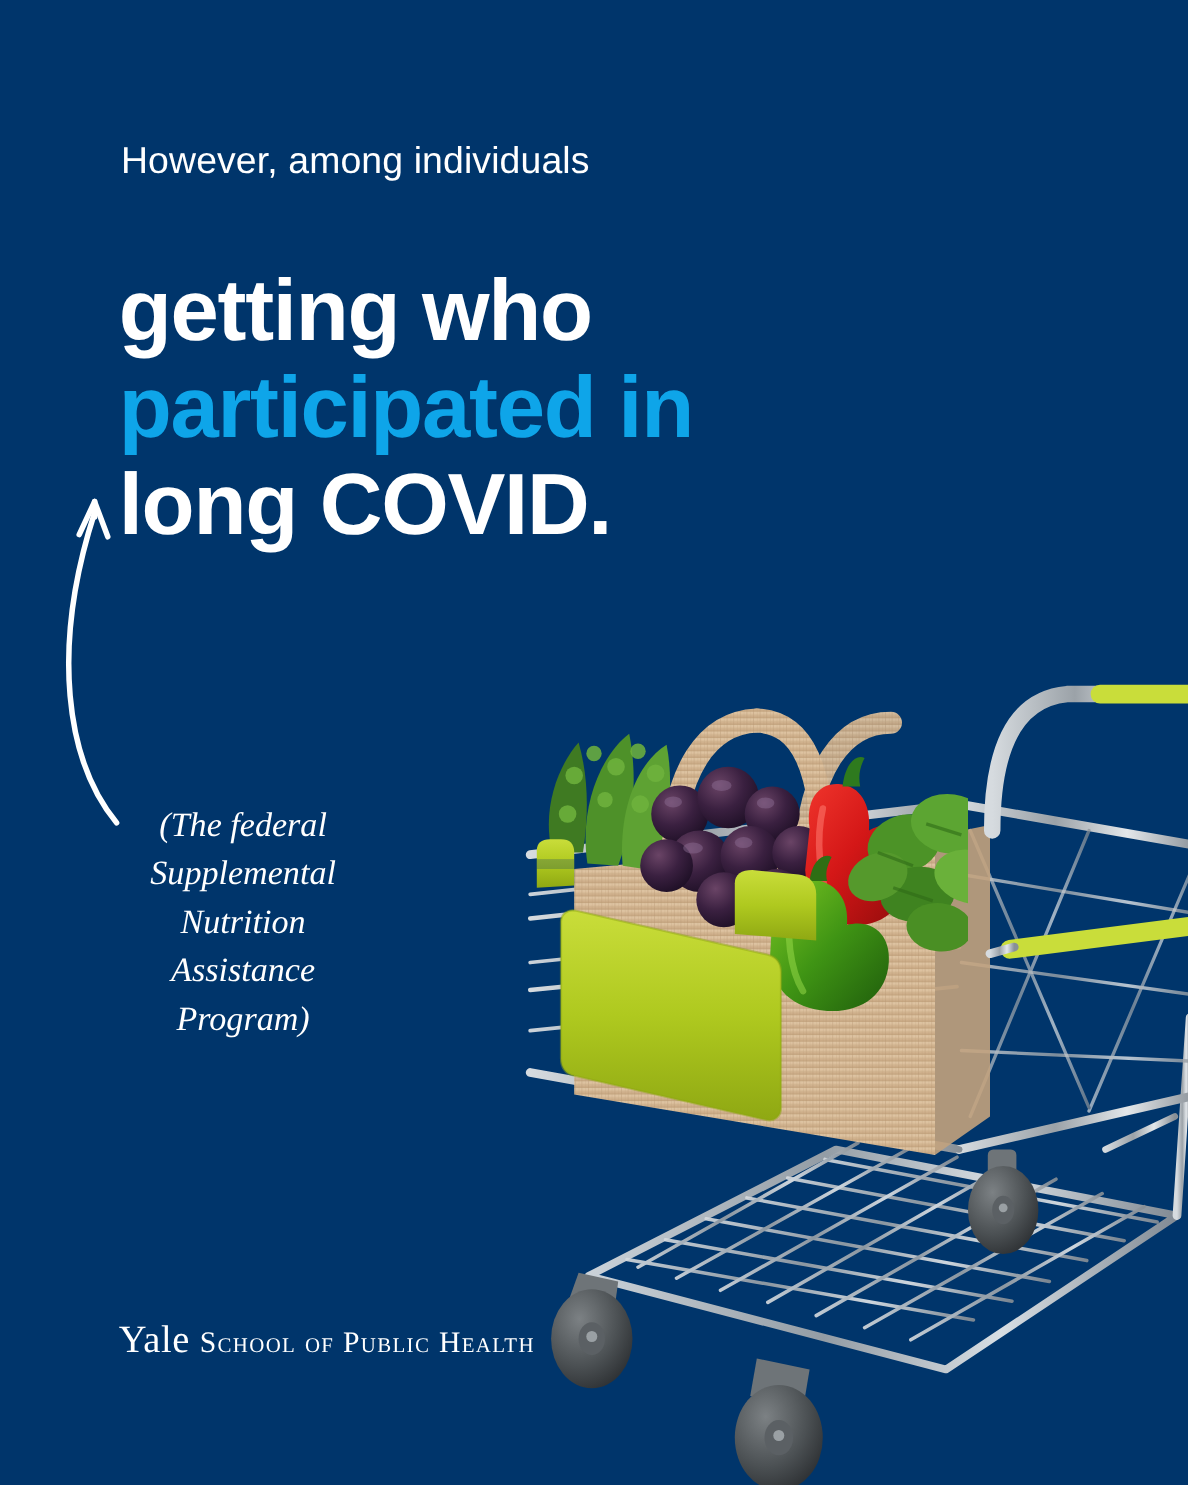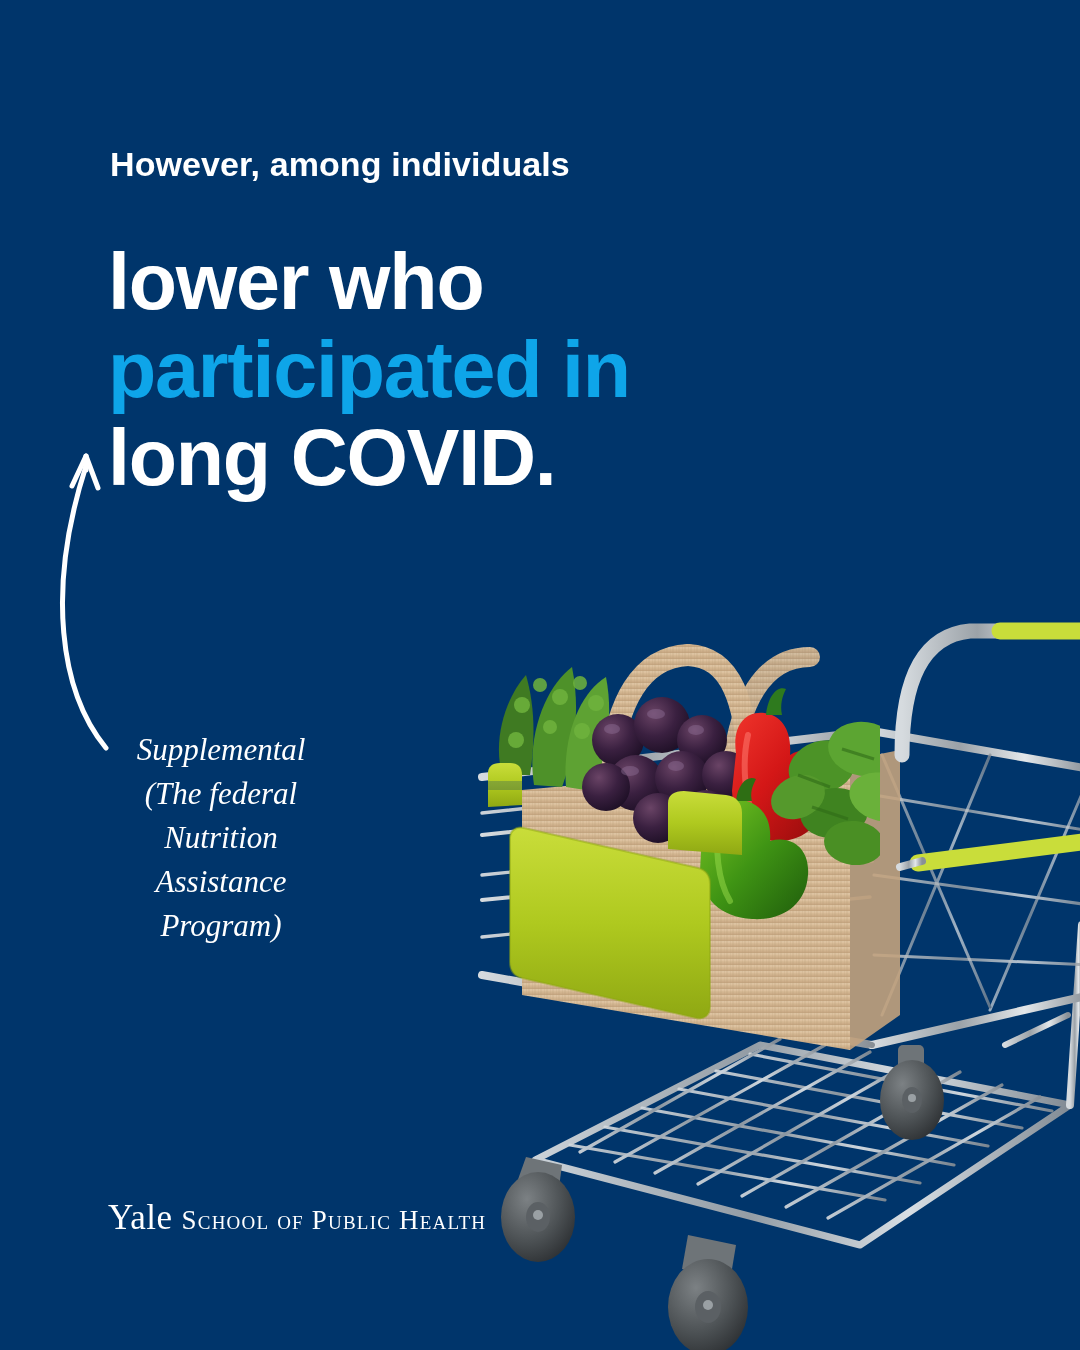--- a/index.html
+++ b/index.html
@@ -11,26 +11,26 @@
   }
   #stage{
     position:absolute;inset:0;
     width:1080px;height:1350px;
     background:#00356B;
     overflow:hidden;
   }
 
   
   .intro{
-    position:absolute;left:110px;top:140px;
+    position:absolute;left:110px;top:122px;
     width:640px;
     color:#FFFFFF;
     font-size:34px;
     line-height:48px;
-    font-weight:700;
+    font-weight:400;
     letter-spacing:.1px;
   }
   .intro .l{display:block;white-space:nowrap;}
 
   .headline{
     position:absolute;left:108px;top:238px;
     width:700px;
     font-size:79px;
     line-height:88px;
     font-weight:700;
@@ -342,28 +342,28 @@
     <path d="M66 318 C20 262 6 160 46 36" stroke="#FFFFFF" stroke-width="5" fill="none" stroke-linecap="round"></path>
     <path d="M46 26 L32 56 M46 26 L58 58" stroke="#FFFFFF" stroke-width="5" fill="none" stroke-linecap="round"></path>
     <path d="M46 26 L46 40" stroke="#FFFFFF" stroke-width="5" fill="none" stroke-linecap="round"></path>
   </svg>
 
   <div class="intro">
     <span class="l">However, among individuals</span>
   </div>
 
   <div class="headline">
-    <span class="hl"><span class="w">lower who</span></span>
+    <span class="hl"><span class="w">getting who</span></span>
     <span class="hl"><span class="g">participated in</span></span>
     <span class="hl"><span class="w">long COVID.</span></span>
   </div>
 
   <div class="caption">
+    <span class="cl">(The federal</span>
     <span class="cl">Supplemental</span>
-    <span class="cl">(The federal</span>
     <span class="cl">Nutrition</span>
     <span class="cl">Assistance</span>
     <span class="cl">Program)</span>
   </div>
 
   <div class="logo">
     <span class="yale">Yale</span>
     <span class="sph">School of Public Health</span>
   </div>
 

